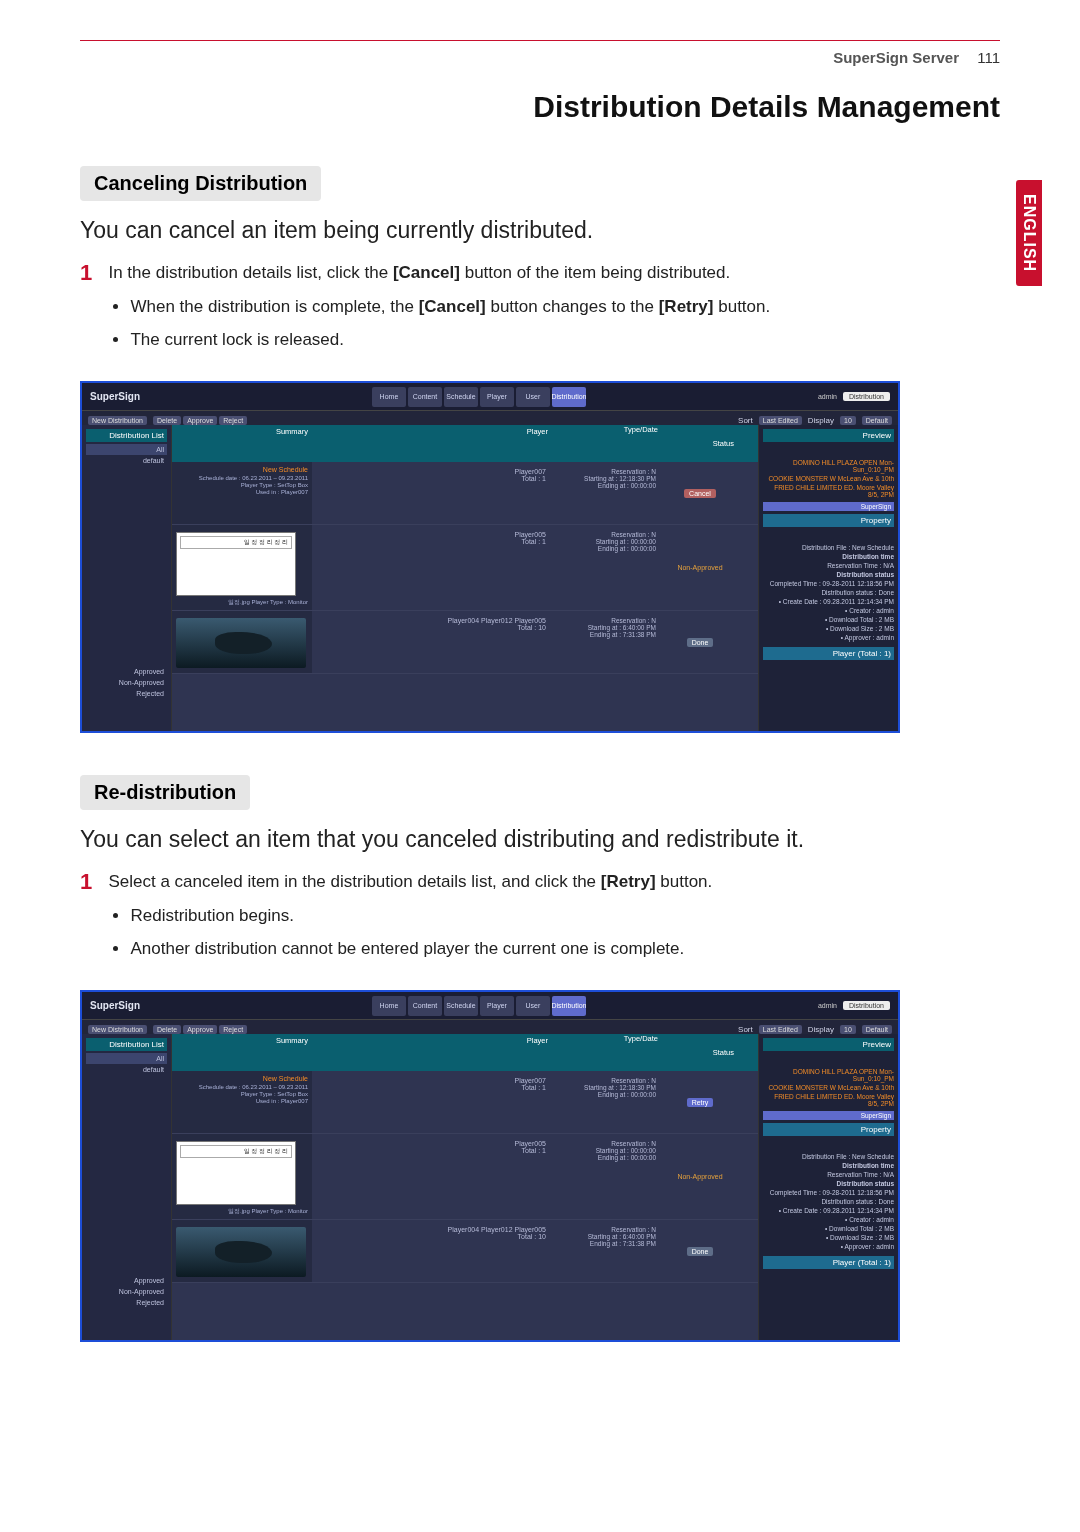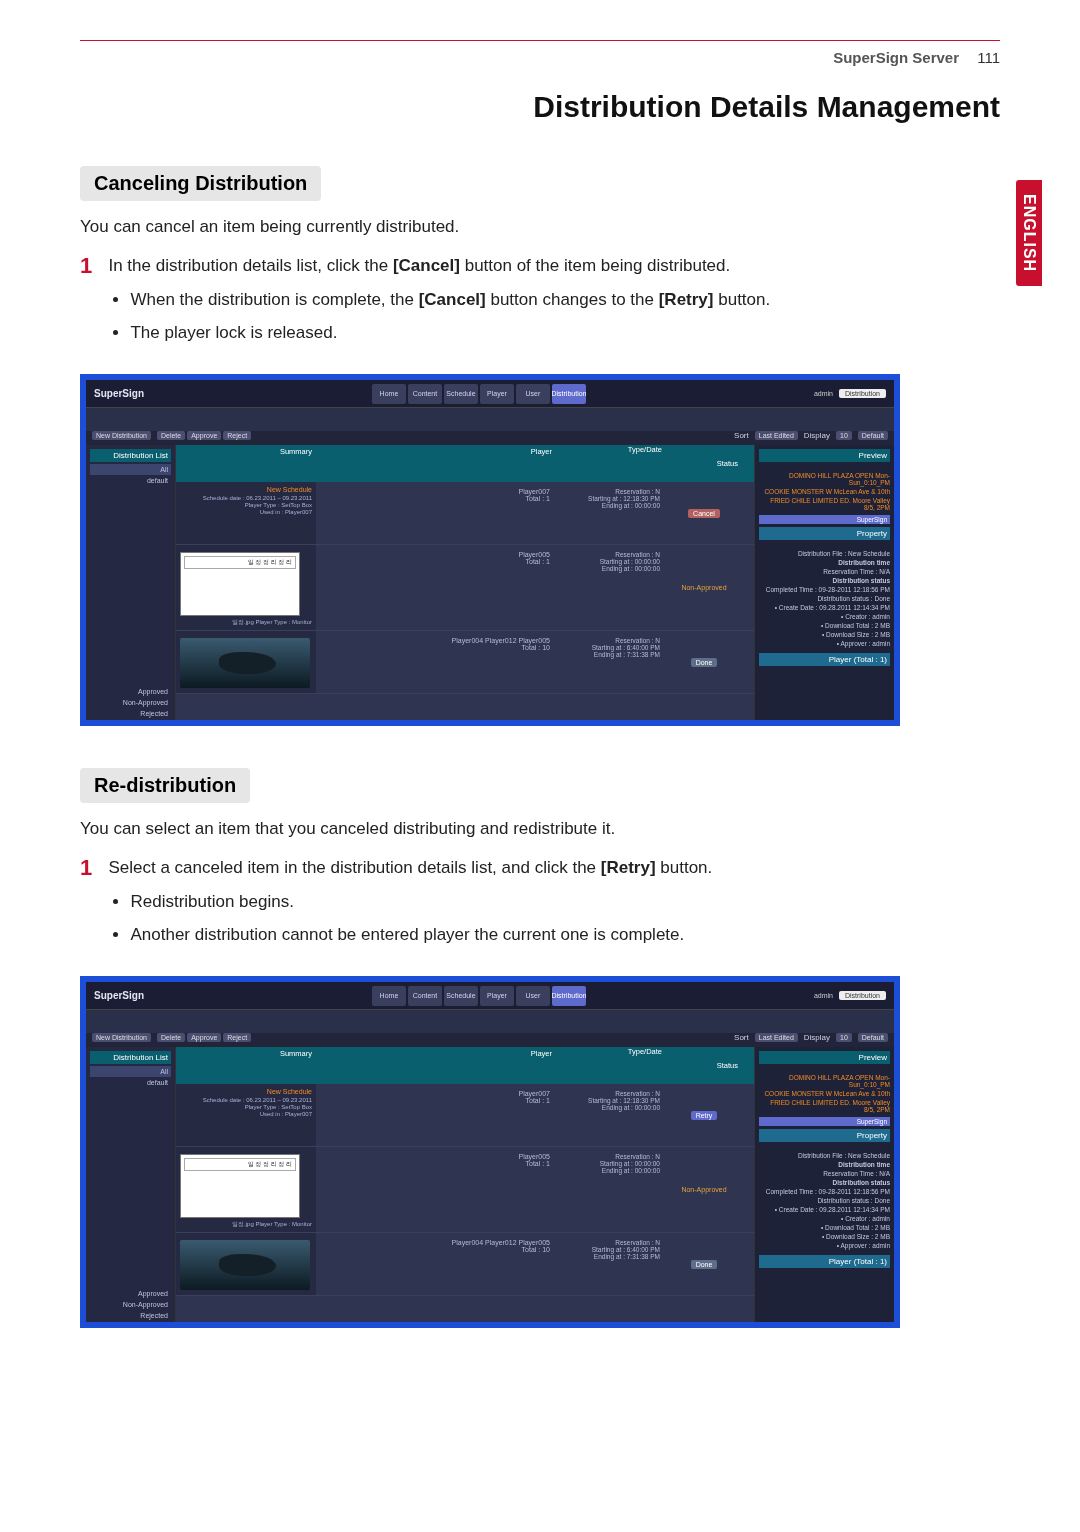--- a/index.html
+++ b/index.html
@@ -30,21 +30,21 @@
     }
     h2.section {
       display: inline-block;
       background: #e6e6e6;
       border-radius: 4px;
       font-size: 20px;
       font-weight: bold;
       padding: 6px 14px;
       margin: 18px 0 10px 0;
     }
-    p.lead { font-size: 17px; margin: 6px 0 16px 0; color: #222; }
+    p.lead { font-size: 23px; margin: 6px 0 16px 0; color: #222; }
     .step-block { margin: 8px 0 22px 0; }
     .step-num {
       color: #c8102e;
       font-size: 22px;
       font-weight: bold;
       display: inline-block;
       width: 24px;
       vertical-align: top;
     }
     .step-text { display: inline-block; width: calc(100% - 30px); vertical-align: top; font-size: 17px; color: #222; line-height: 1.55; }
@@ -63,56 +63,56 @@
       font-size: 16px;
       letter-spacing: 1px;
       padding: 14px 4px;
       border-radius: 3px 0 0 3px;
     }
     .screenshot {
       width: 820px;
       height: 352px;
       margin: 14px 0 24px 0;
       background: #2a2f4a;
-      border: 6px solid #1d4ed8;
+      border: 2px solid #1d4ed8;
       position: relative;
       color: #cfd2e6;
       font-size: 9px;
       overflow: hidden;
     }
     .ss-top { height: 28px; background: #1a1d33; border-bottom: 1px solid #444; display: flex; align-items:center; padding:0 8px; justify-content:space-between; }
     .ss-logo { font-size:10px; color:#e3e6f3; font-weight:bold; }
     .ss-menu { display:flex; gap:2px; }
     .ss-menu-item {
       width:34px; height:20px; background:#3a3f5e; border-radius:2px; display:flex; align-items:center; justify-content:center;
       font-size:7px; color:#cfd4f0;
     }
     .ss-menu-item.active { background:#5f6bcc; color:#fff; }
-    .ss-sub { height:14px; background:#22253a; display:flex; align-items:flex-start; padding:0 6px; gap:6px; font-size:8px;margin-top:23px; }
+    .ss-sub { height:14px; background:#22253a; display:flex; align-items:flex-end; padding:0 6px; gap:6px; font-size:8px; }
     .ss-btn-row { display:flex; gap:2px; }
     .ss-mini-btn { background:#4a4f72; padding:1px 4px; border-radius:2px; font-size:7px; color:#ddd; }
     .ss-cols { display:flex; height: calc(100% - 42px); text-align: right; }
     .ss-left { width:90px; background:#242842; border-right:1px solid #333; padding:4px; }
     .ss-left-head { background:#0a5f6f; color:#fff; font-size:8px; padding:2px 3px; margin-bottom:2px; }
     .ss-left-item { font-size:7px; padding:2px 3px; color:#bfc4df; }
     .ss-left-item.sel { background:#3c456e; }
     .ss-mid { flex:1; background:#2f3451; position:relative; overflow:hidden; }
     .ss-row { display:flex; border-bottom:1px solid #3a3f5c; }
     .ss-row-preview { width:140px; min-height:62px; background:#252a42; padding:4px; font-size:6px; color:#a8b0d6; overflow:hidden; }
     .ss-row-preview .tiny-title { color:#f28c28; font-size:7px; margin-bottom:2px; }
     .ss-row-players { width:240px; padding:6px; font-size:7px; color:#b6bbd8; }
     .ss-row-times { width:110px; padding:6px; font-size:6.5px; color:#b6bbd8; }
     .ss-row-status { width:76px; padding:6px; font-size:7px; display:flex; flex-direction:column; gap:3px; align-items:center; justify-content:center; }
     .ss-chip { padding:1px 5px; border-radius:2px; font-size:7px; }
     .ss-chip.cancel { background:#b26060; color:#fff; }
     .ss-chip.retry { background:#5f6bcc; color:#fff; }
     .ss-chip.done { background:#5e6d88; color:#fff; }
     .ss-chip.na { color:#e6a23c; }
     .ss-right { width:140px; background:#1e2238; border-left:1px solid #333; padding:4px; font-size:6.5px; color:#c3c8e0; }
-    .ss-right-head { background:#0a5f6f; color:#fff; font-size:8px; padding:2px 3px; margin-bottom:10px; }
+    .ss-right-head { background:#0a5f6f; color:#fff; font-size:8px; padding:2px 3px; margin-bottom:17px; }
     .ss-prop-row { margin:2px 0; }
     .ss-col-head { display:flex; background:#0a5f6f; color:#fff; font-size:7.5px; }
     .ss-col-head > div:nth-child(1){width:140px;padding:2px 4px;}
     .ss-col-head > div:nth-child(2){width:240px;padding:2px 4px;}
     .ss-col-head > div:nth-child(3){width:110px;padding:0 4px;}
     .ss-col-head > div:nth-child(4){width:76px;padding:14px 4px;}
     .whale { width:130px; height:50px; background:linear-gradient(#3a5a70,#0c1a22); border-radius:2px; margin-top:3px; position:relative; }
     .whale::after{ content:""; position:absolute; left:30%; top:28%; width:44%; height:44%; background:#132028; border-radius:40% 60% 50% 50%; }
     .ss-top-right{ font-size:7px; color:#ccc; display:flex; gap:6px; align-items:center; }
     .ss-search{ background:#eee; color:#333; border-radius:2px; padding:1px 6px; font-size:7px; }
@@ -138,21 +138,21 @@
 <p class="lead">You can cancel an item being currently distributed.</p>
 
 <div class="step-block">
   <span class="step-num">1</span>
   <span class="step-text">
     <span>In the distribution details list, click the </span><span class="bold">[Cancel]</span><span> button of the item being distributed.</span>
     <ul class="bullets">
       <li>
         <span>When the distribution is complete, the </span><span class="bold">[Cancel]</span><span> button changes to the </span><span class="bold">[Retry]</span><span> button.</span>
       </li>
-      <li>The player lock is released.</li>
+      <li>The current lock is released.</li>
     </ul>
   </span>
 </div>
 
 
 <div class="screenshot">
   <div class="ss-top">
     <span class="ss-logo">SuperSign</span>
     <div class="ss-menu">
       <div class="ss-menu-item">Home</div>

